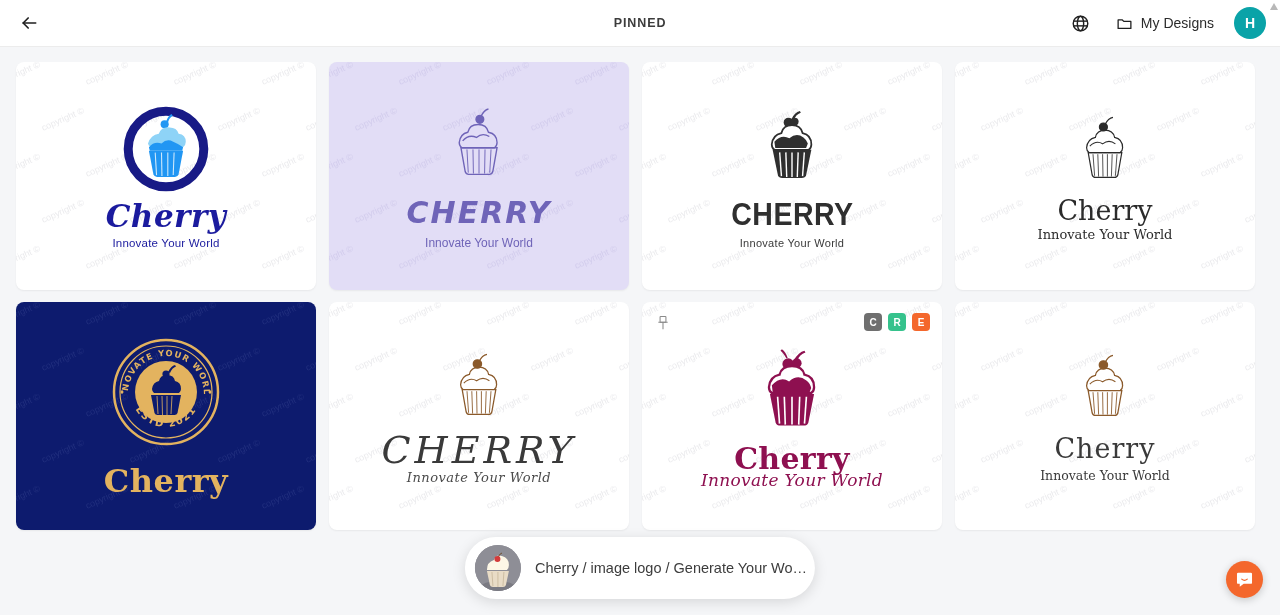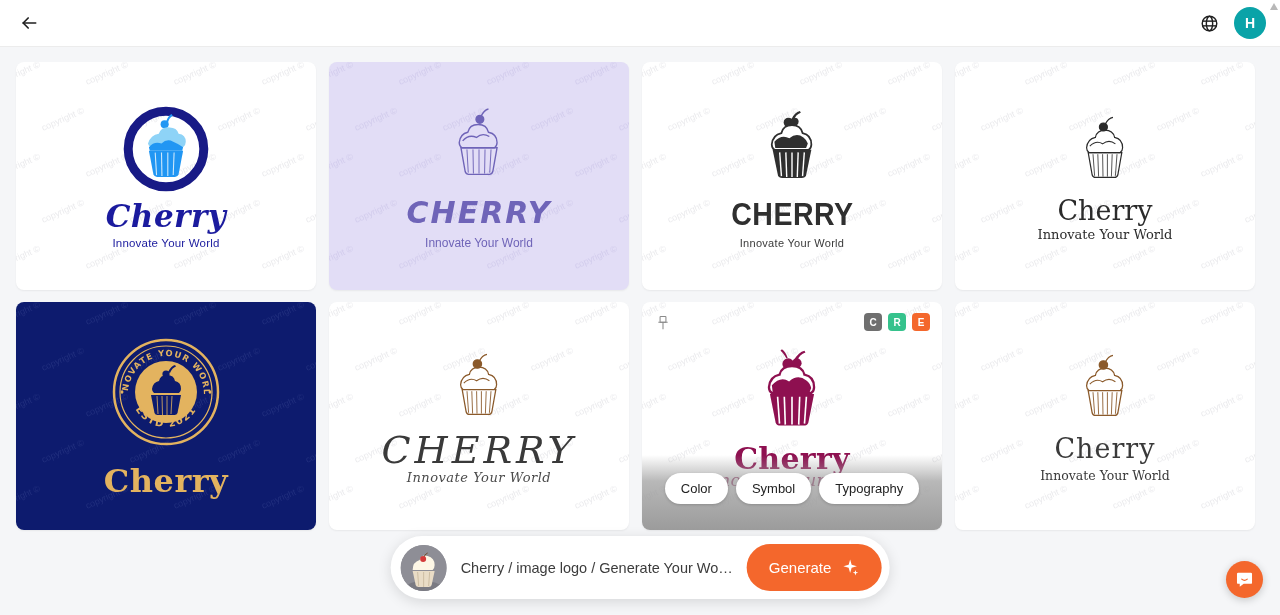--- a/index.html
+++ b/index.html
@@ -207,30 +207,39 @@
 
   <div class="header">
     <div class="back-btn">
       <svg width="20" height="20" viewBox="0 0 24 24" fill="none" stroke="#1f1f1f" stroke-width="2" stroke-linecap="round" stroke-linejoin="round">
         <line x1="20" y1="12" x2="5" y2="12"></line>
           <polyline points="11 18 5 12 11 6"></polyline>
       </svg>
     </div>
 
     <div class="tabs">
+      <div class="tab">
+        <span>PINNED</span>
+      </div>
     </div>
 
     <div class="header-right">
       <div class="globe-btn">
         <svg width="19" height="19" viewBox="0 0 24 24" fill="none" stroke="#1f1f1f" stroke-width="1.8">
           <circle cx="12" cy="12" r="9.2"></circle>
           <ellipse cx="12" cy="12" rx="4" ry="9.2"></ellipse>
           <line x1="3" y1="9" x2="21" y2="9"></line>
           <line x1="3" y1="15" x2="21" y2="15"></line>
         </svg>
+      </div>
+      <div class="mydesigns">
+        <svg width="17" height="17" viewBox="0 0 24 24" fill="none" stroke="#1f1f1f" stroke-width="1.8" stroke-linejoin="round">
+          <path d="M3 7h6l2 2h10v10H3z"></path>
+        </svg>
+        <span>My Designs</span>
       </div>
       <div class="avatar">
         <span>H</span>
       </div>
     </div>
     <svg class="scrollbar-arrow" viewBox="0 0 10 10">
       <polygon points="5,1 9,8 1,8" fill="#b8b8b8"></polygon>
     </svg>
   </div>
 
@@ -617,25 +626,20 @@
                   <line x1="58" y1="56" x2="57" y2="85"></line>
                 <line x1="65" y1="56" x2="63" y2="84"></line>
               </g>
             </g>
           </svg>
         </div>
         <div class="brand">Cherry</div>
         <div class="tagline">Innovate Your World</div>
       </div>
 
-      <div class="hover-bar">
-        <button class="pill">Color</button>
-        <button class="pill">Symbol</button>
-        <button class="pill">Typography</button>
-      </div>
     </div>
 
     <div class="card c8">
       <div class="wm">
           <span style="left: -20px; top: 6px;">copyright ©</span>
           <span style="left: 68px; top: 6px;">copyright ©</span>
           <span style="left: 156px; top: 6px;">copyright ©</span>
           <span style="left: 244px; top: 6px;">copyright ©</span>
           <span style="left: 24px; top: 52px;">copyright ©</span>
           <span style="left: 112px; top: 52px;">copyright ©</span>
@@ -693,27 +697,20 @@
           <line x1="17" y1="27" x2="18" y2="41"></line>
             <line x1="23" y1="27" x2="23" y2="42"></line>
           <line x1="29" y1="27" x2="28" y2="41"></line>
         </g>
         <path d="M12 25 q0 -8 7 -10 q2 -6 8 -4 q7 2 7 9 q0 3 -2 5z" fill="#fdf7e6"></path>
         <path d="M23 13 q1 -4 4 -5" stroke="#6e4b2a" stroke-width="1" fill="none"></path>
         <circle cx="22.5" cy="14" r="3" fill="#d33b3b"></circle>
       </svg>
     </div>
     <div class="prompt-text" placeholder="Enter your brand name">Cherry / image logo / Generate Your Wo…</div>
-    <button class="generate-btn">
-      <span>Generate</span>
-      <svg width="19" height="19" viewBox="0 0 24 24" fill="#ffffff">
-        <path d="M12 2 L13.9 8.6 L20.5 10.5 L13.9 12.4 L12 19 L10.1 12.4 L3.5 10.5 L10.1 8.6 Z"></path>
-        <path d="M18.7 15 L19.6 17.6 L22.2 18.5 L19.6 19.4 L18.7 22 L17.8 19.4 L15.2 18.5 L17.8 17.6 Z"></path>
-      </svg>
-    </button>
   </div>
 
   <div class="chat-launcher">
     <svg width="19" height="19" viewBox="0 0 24 24">
       <path d="M4 3.5 h16 a1.5 1.5 0 0 1 1.5 1.5 v11 a1.5 1.5 0 0 1 -1.5 1.5 h-9 l-5 3.5 v-3.5 h-2 a1.5 1.5 0 0 1 -1.5 -1.5 v-11 a1.5 1.5 0 0 1 1.5 -1.5 z" fill="#ffffff"></path>
       <path d="M8.5 11.5 q3.5 3.2 7 0" stroke="#f4672c" stroke-width="1.5" fill="none" stroke-linecap="round"></path>
     </svg>
   </div>
 
 </div>

